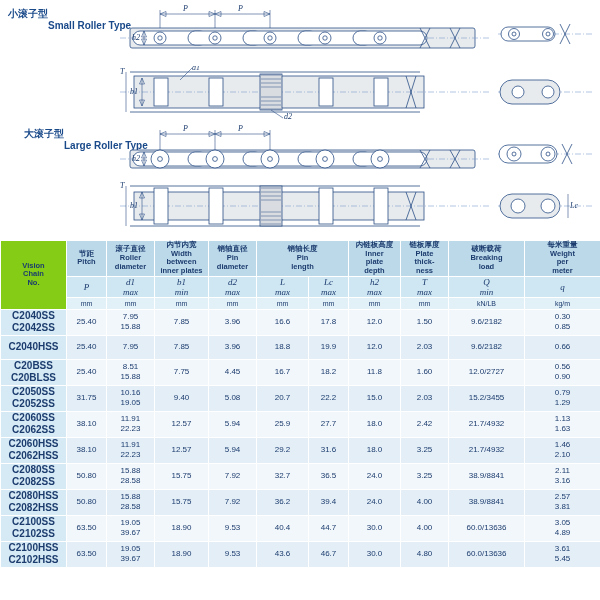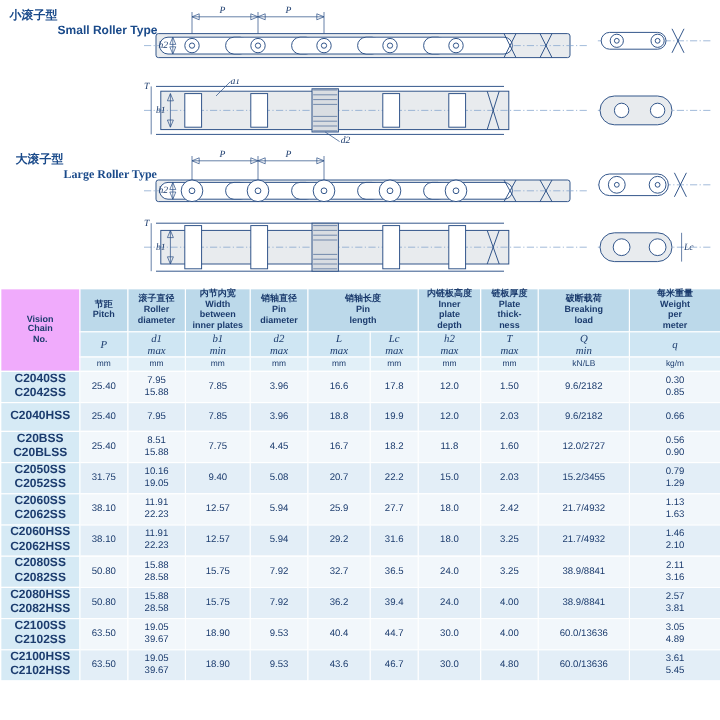--- a/index.html
+++ b/index.html
@@ -38,21 +38,21 @@
     font-size: 8px;
   }
   table.spec td, table.spec th {
     border: 1px solid #ffffff;
     text-align: center;
     vertical-align: middle;
     padding: 0;
     color: #1c3c6e;
   }
   .hdr-main td { background:#bcd9ea; font-weight:bold; height:34px; line-height:1.15; font-size:7.5px; }
-  .hdr-main td.first { background:#f0abfc; }
+  .hdr-main td.first { background:#84cc16; }
   .hdr-sym td { background:#cfe6f3; height:14px; font-style:italic; font-family:"Liberation Serif", serif; font-size:9px; }
   .hdr-unit td { background:#e2f0f8; height:12px; font-size:7px; }
   .row-a td { background:#f2f7fb; height:24px; }
   .row-b td { background:#e3eef7; height:24px; }
   .vision { background:#d6eaf5 !important; font-weight:bold; font-size:10px; }
   .two-line { line-height:1.25; }
   .cn { font-size:7.5px; }
   .en { font-size:7px; }
 </style>
 </head>
@@ -60,21 +60,21 @@
 
 <div class="page">
 
   <div class="drawings">
 
     <div class="dwg-title" style="left:8px; top:8px;">
       <span class="cn">小滚子型</span>
       <span class="en">Small Roller Type</span>
     </div>
 
-    <div class="dwg-title" style="left:13px; top:128px;font-family:Liberation Serif, serif;">
+    <div class="dwg-title" style="left:24px; top:128px;">
       <span class="cn">大滚子型</span>
       <span class="en">Large Roller Type</span>
     </div>
 
     <div class="panel" style="left:120px; top:4px;">
       <svg width="370" height="58" viewBox="0 0 370 58">
 
         <line class="dim" x1="40" y1="10" x2="95" y2="10"></line>
         <line class="dim" x1="95" y1="10" x2="150" y2="10"></line>
         <line class="dim" x1="40" y1="6" x2="40" y2="30"></line>

